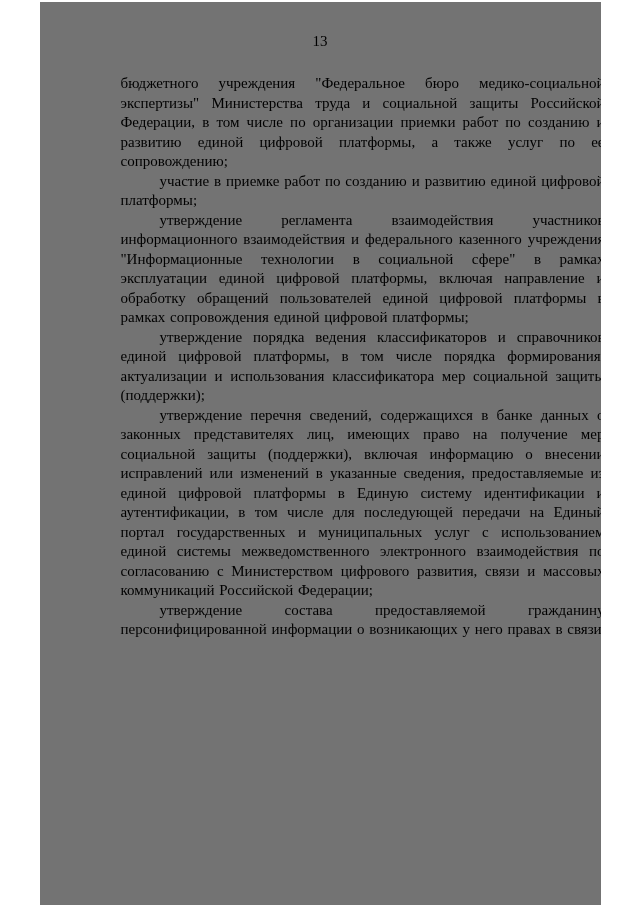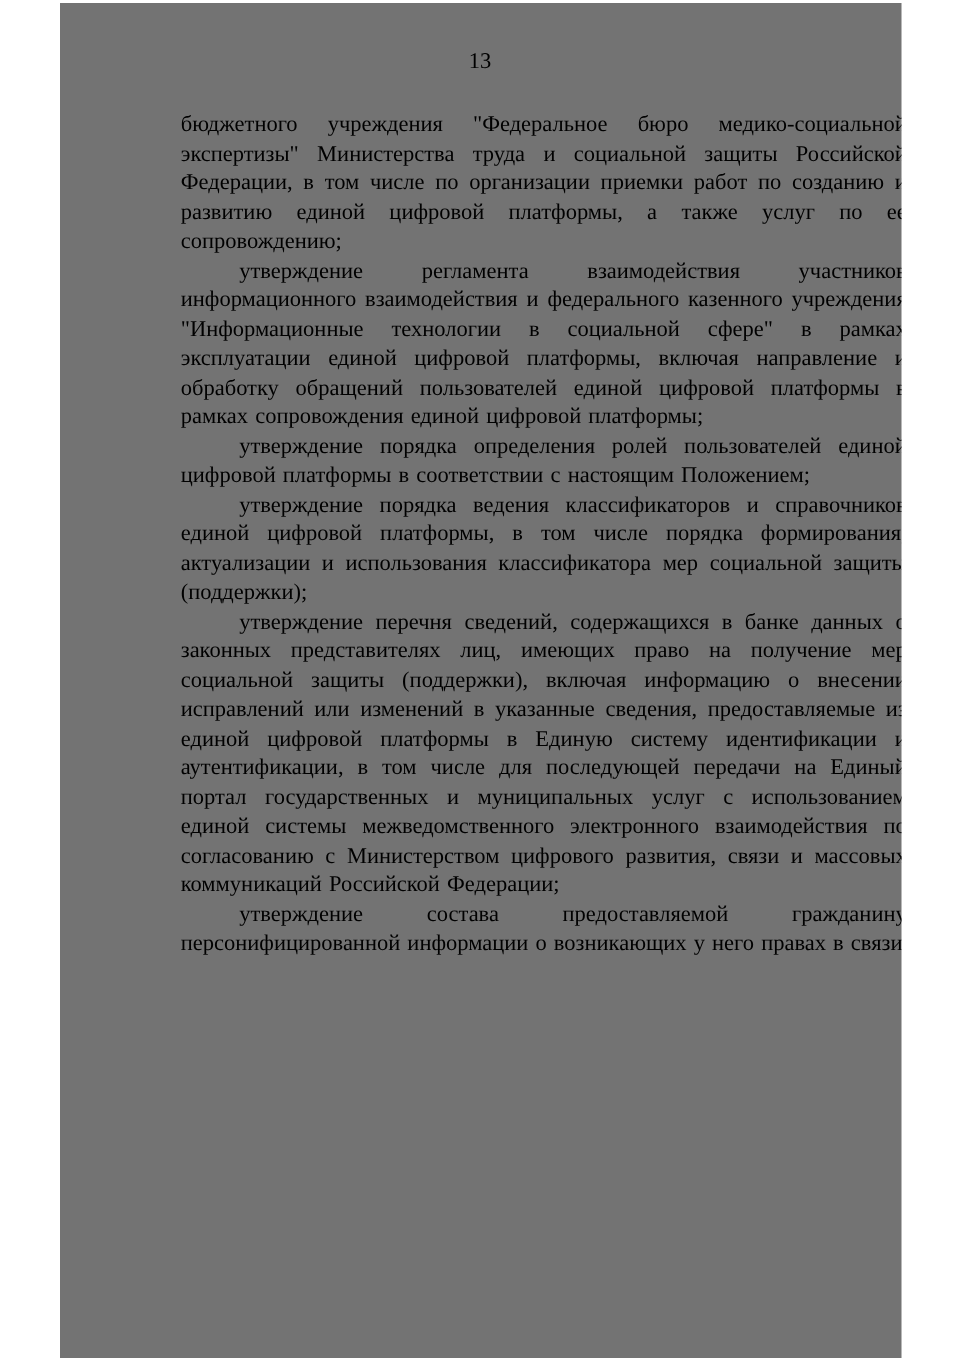--- a/index.html
+++ b/index.html
@@ -41,19 +41,19 @@
   }
 </style>
 </head>
 <body>
 
 <div class="page">
   <div class="page-number">13</div>
 
   <div class="content">
     <p class="no-indent">бюджетного учреждения "Федеральное бюро медико-социальной экспертизы" Министерства труда и социальной защиты Российской Федерации, в том числе по организации приемки работ по созданию и развитию единой цифровой платформы, а также услуг по ее сопровождению;</p>
+    <p>участие в приемке работ по созданию и развитию единой цифровой платформы;</p>
     <p>утверждение регламента взаимодействия участников информационного взаимодействия и федерального казенного учреждения "Информационные технологии в социальной сфере" в рамках эксплуатации единой цифровой платформы, включая направление и обработку обращений пользователей единой цифровой платформы в рамках сопровождения единой цифровой платформы;</p>
-    <p>утверждение порядка определения ролей пользователей единой цифровой платформы в соответствии с настоящим Положением;</p>
     <p>утверждение порядка ведения классификаторов и справочников единой цифровой платформы, в том числе порядка формирования, актуализации и использования классификатора мер социальной защиты (поддержки);</p>
     <p>утверждение перечня сведений, содержащихся в банке данных о законных представителях лиц, имеющих право на получение мер социальной защиты (поддержки), включая информацию о внесении исправлений или изменений в указанные сведения, предоставляемые из единой цифровой платформы в Единую систему идентификации и аутентификации, в том числе для последующей передачи на Единый портал государственных и муниципальных услуг с использованием единой системы межведомственного электронного взаимодействия по согласованию с Министерством цифрового развития, связи и массовых коммуникаций Российской Федерации;</p>
     <p>утверждение состава предоставляемой гражданину персонифицированной информации о возникающих у него правах в связи</p>
   </div>
 </div>
 
 </body></html>

